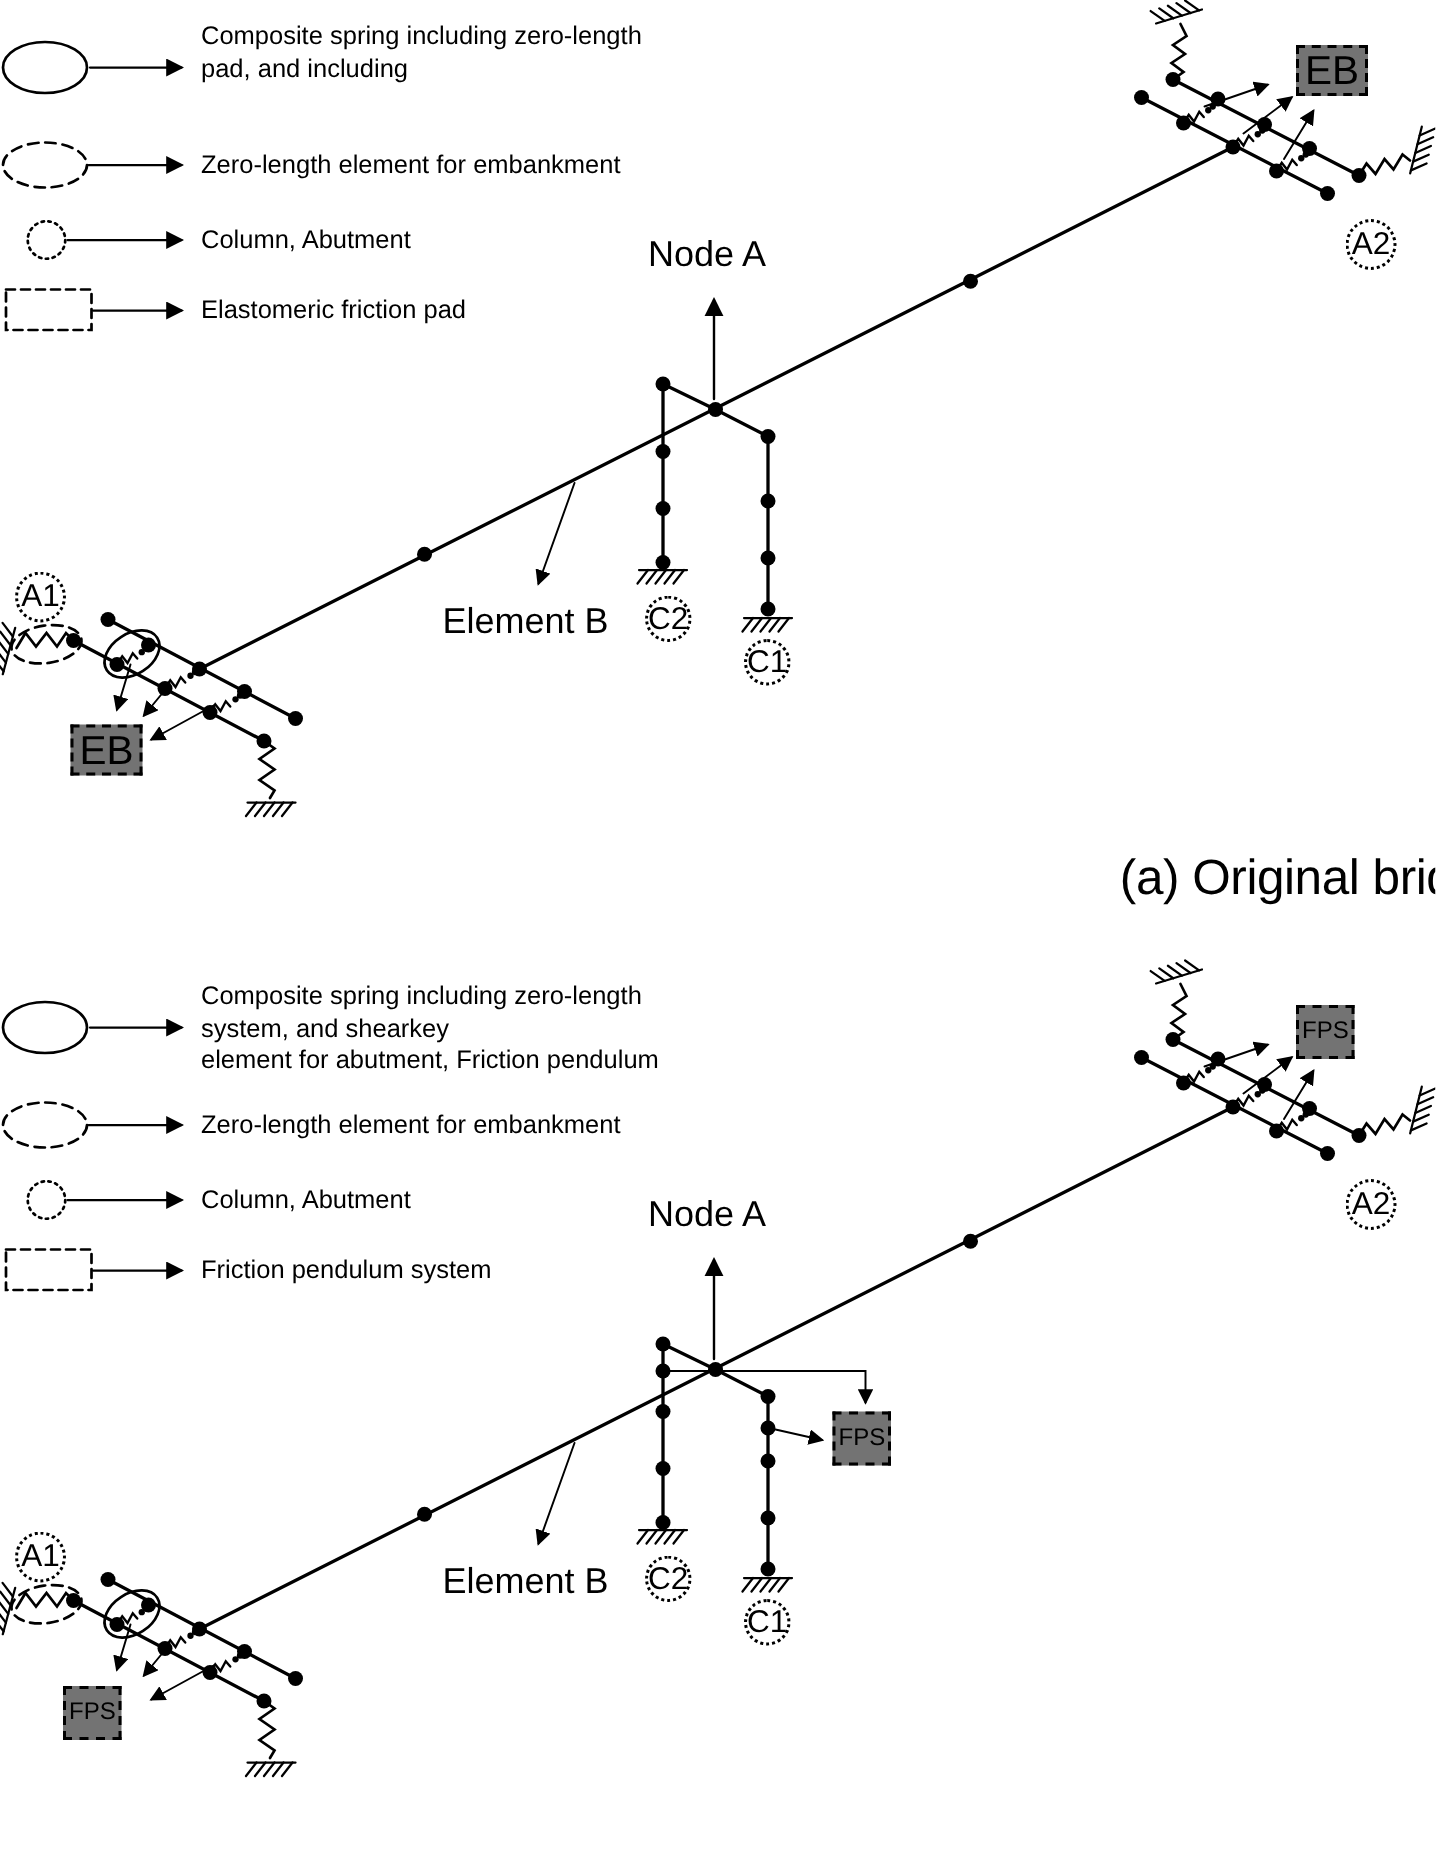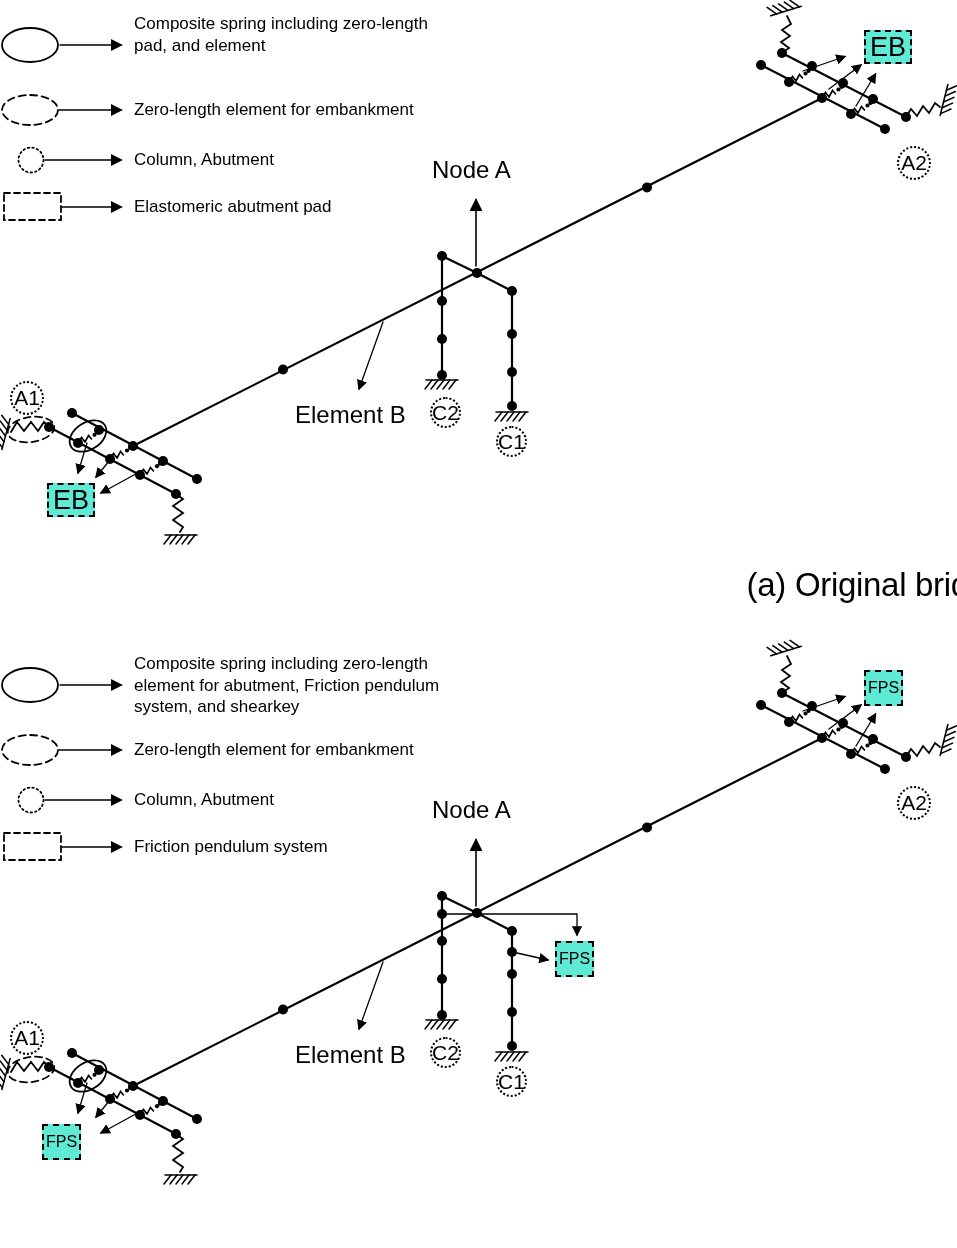--- a/index.html
+++ b/index.html
@@ -16,21 +16,21 @@
   .w13{stroke-width:1.3;}
   .f{fill:#000;stroke:none;}
   .dsh{stroke-dasharray:7 4.5;}
   .dshr{stroke-dasharray:6 4;}
   .dot{stroke-dasharray:1.6 3;}
   
   .lg{position:absolute;left:134px;font-size:17px;line-height:21.5px;white-space:nowrap;}
   .anno{position:absolute;font-size:24px;white-space:nowrap;}
   .cap{position:absolute;left:0;width:957px;text-align:right;font-size:33px;
        letter-spacing:-0.3px;white-space:nowrap;padding-left:48px;}
-  .devbox{position:absolute;border:2px dashed #000;background:#5eead4;
+  .devbox{position:absolute;border:2px dashed #000;background:#737373;
           display:flex;align-items:center;justify-content:center;}
   .devbox.eb{font-size:27px;line-height:30px;padding:0 4px;}
   .devbox.fps{font-size:16px;line-height:32px;padding:0 2px;}
   .tagc{position:absolute;border:2px dotted #000;border-radius:50%;
         display:flex;align-items:center;justify-content:center;
         font-size:21px;background:transparent;}
   .tagc.big{width:30px;height:30px;}
   .tagc.sm{width:27px;height:27px;}
 </style>
 </head>
@@ -199,43 +199,43 @@
     <g>
       <circle class="f" cx="442" cy="914" r="5"></circle>
       <circle class="f" cx="512" cy="952" r="5"></circle>
       <path class="ln w13" d="M442 914 L577 914 L577 935" marker-end="url(#ah)"></path>
       <line class="ln w13" x1="517" y1="953" x2="548" y2="960" marker-end="url(#ah)"></line>
     </g>
   </svg>
 
   <div class="lg" style="top:13px">
     <div>Composite spring including zero-length</div>
-    <div>pad, and element</div>
+    <div>pad, and including</div>
   </div>
   <div class="lg" style="top:99px">Zero-length element for embankment</div>
   <div class="lg" style="top:149px">Column, Abutment</div>
-  <div class="lg" style="top:196px">Elastomeric abutment pad</div>
+  <div class="lg" style="top:196px">Elastomeric friction pad</div>
 
   <div class="anno" style="left:432px;top:156px">Node A</div>
   <div class="anno" style="left:295px;top:401px">Element B</div>
 
   <div class="devbox eb" style="left:864px;top:30px">EB</div>
   <div class="devbox eb" style="left:47px;top:483px">EB</div>
 
   <div class="tagc big" style="left:10px;top:381px">A1</div>
   <div class="tagc big" style="left:897px;top:146px">A2</div>
   <div class="tagc sm" style="left:430px;top:397px">C2</div>
   <div class="tagc sm" style="left:496px;top:426px">C1</div>
 
   <div class="cap" style="top:566px">(a) Original bridge</div>
 
   <div class="lg" style="top:653px">
     <div>Composite spring including zero-length</div>
+    <div>system, and shearkey</div>
     <div>element for abutment, Friction pendulum</div>
-    <div>system, and shearkey</div>
   </div>
   <div class="lg" style="top:739px">Zero-length element for embankment</div>
   <div class="lg" style="top:789px">Column, Abutment</div>
   <div class="lg" style="top:836px">Friction pendulum system</div>
 
   <div class="anno" style="left:432px;top:796px">Node A</div>
   <div class="anno" style="left:295px;top:1041px">Element B</div>
 
   <div class="devbox fps" style="left:864px;top:670px">FPS</div>
   <div class="devbox fps" style="left:555px;top:941px">FPS</div>

